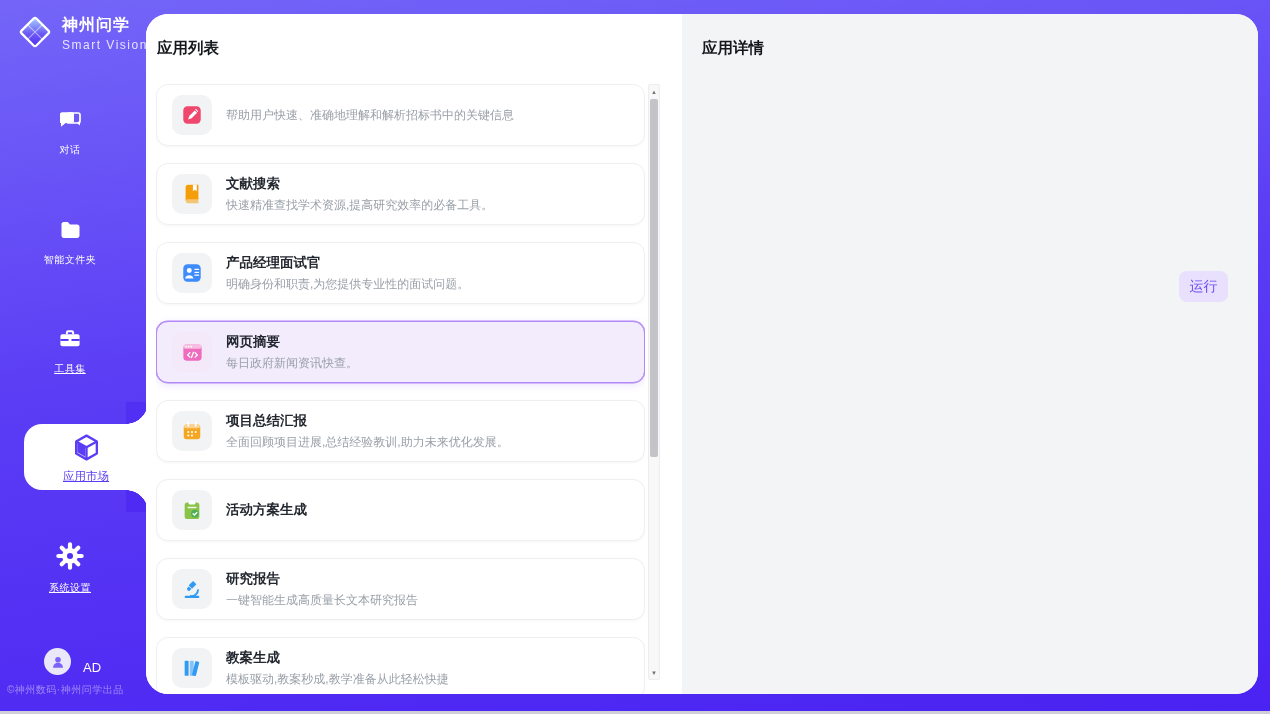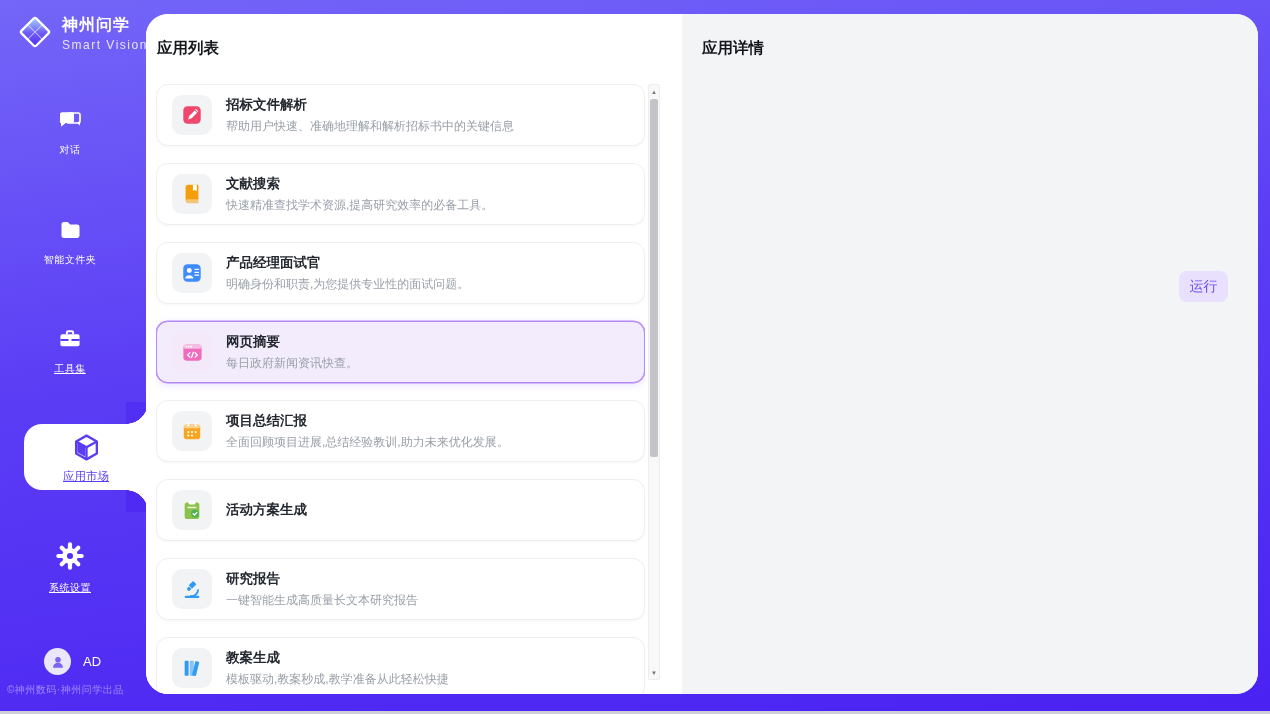--- a/index.html
+++ b/index.html
@@ -29,21 +29,21 @@
   .nav-active:before{
     content:"";position:absolute;right:0;top:-22px;width:22px;height:22px;
     background:radial-gradient(circle at 0 0,#5130f3 21.6px,#fff 22px);
   }
   .nav-active:after{
     content:"";position:absolute;right:0;bottom:-22px;width:22px;height:22px;
     background:radial-gradient(circle at 0 100%,#4e2af2 21.6px,#fff 22px);
   }
   .nav-active svg{margin-top:8px;}
   .nav-active .nav-label{display:block;margin-top:2px;color:#5b3df5;font-size:11.5px;text-decoration:underline;}
-  .user-row{position:absolute;left:44px;top:648px;display:flex;align-items:center;gap:12px;cursor:pointer;}
+  .user-row{position:absolute;left:44px;top:648px;display:flex;align-items:flex-end;gap:12px;cursor:pointer;}
   .avatar{width:27px;height:27px;border-radius:50%;background:#eae7fb;display:flex;align-items:center;justify-content:center;}
   .user-label{color:#fff;font-size:13px;}
   .side-footer{position:absolute;left:7px;top:683px;width:148px;color:rgba(255,255,255,.42);font-size:10px;letter-spacing:.5px;white-space:nowrap;}
 
   
   .content{
     position:absolute;left:146px;top:14px;right:12px;bottom:17px;
     border-radius:22px;overflow:hidden;display:flex;background:#fff;
   }
   .list-panel{position:relative;width:536px;background:#fff;flex:none;}
@@ -170,21 +170,20 @@
       <div class="cards" id="cards">
           <div class="card">
             <div class="tile">
               <svg width="22" height="22" viewBox="0 0 24 24">
     <rect x="2.5" y="2.5" width="19" height="19" rx="4.5" fill="#f0486c"></rect>
     <path d="M7.8 16.8l1.2-3.8 6-6 2.6 2.6-6 6-3.8 1.2z" fill="#fff"></path>
     <path d="M15.8 5.6l2.6 2.6" stroke="#fff" stroke-width="1.2"></path>
   </svg>
             </div>
             <div class="card-text">
-              <span class="card-title">招标文件解析</span>
               <span class="card-desc">帮助用户快速、准确地理解和解析招标书中的关键信息</span>
             </div>
           </div>
           <div class="card">
             <div class="tile">
               <svg width="22" height="22" viewBox="0 0 24 24">
     <path d="M5 4.8A2.8 2.8 0 017.8 2H19v15.6H8.2A3.2 3.2 0 005 19.2z" fill="#f59e0b"></path>
     <path d="M5 19.2A3.2 3.2 0 018.2 16H19v6H7.8A2.8 2.8 0 015 19.2z" fill="#f59e0b" opacity=".55"></path>
     <path d="M13 2h4.2v7l-2.1-1.7L13 9z" fill="#fff"></path>
   </svg>

